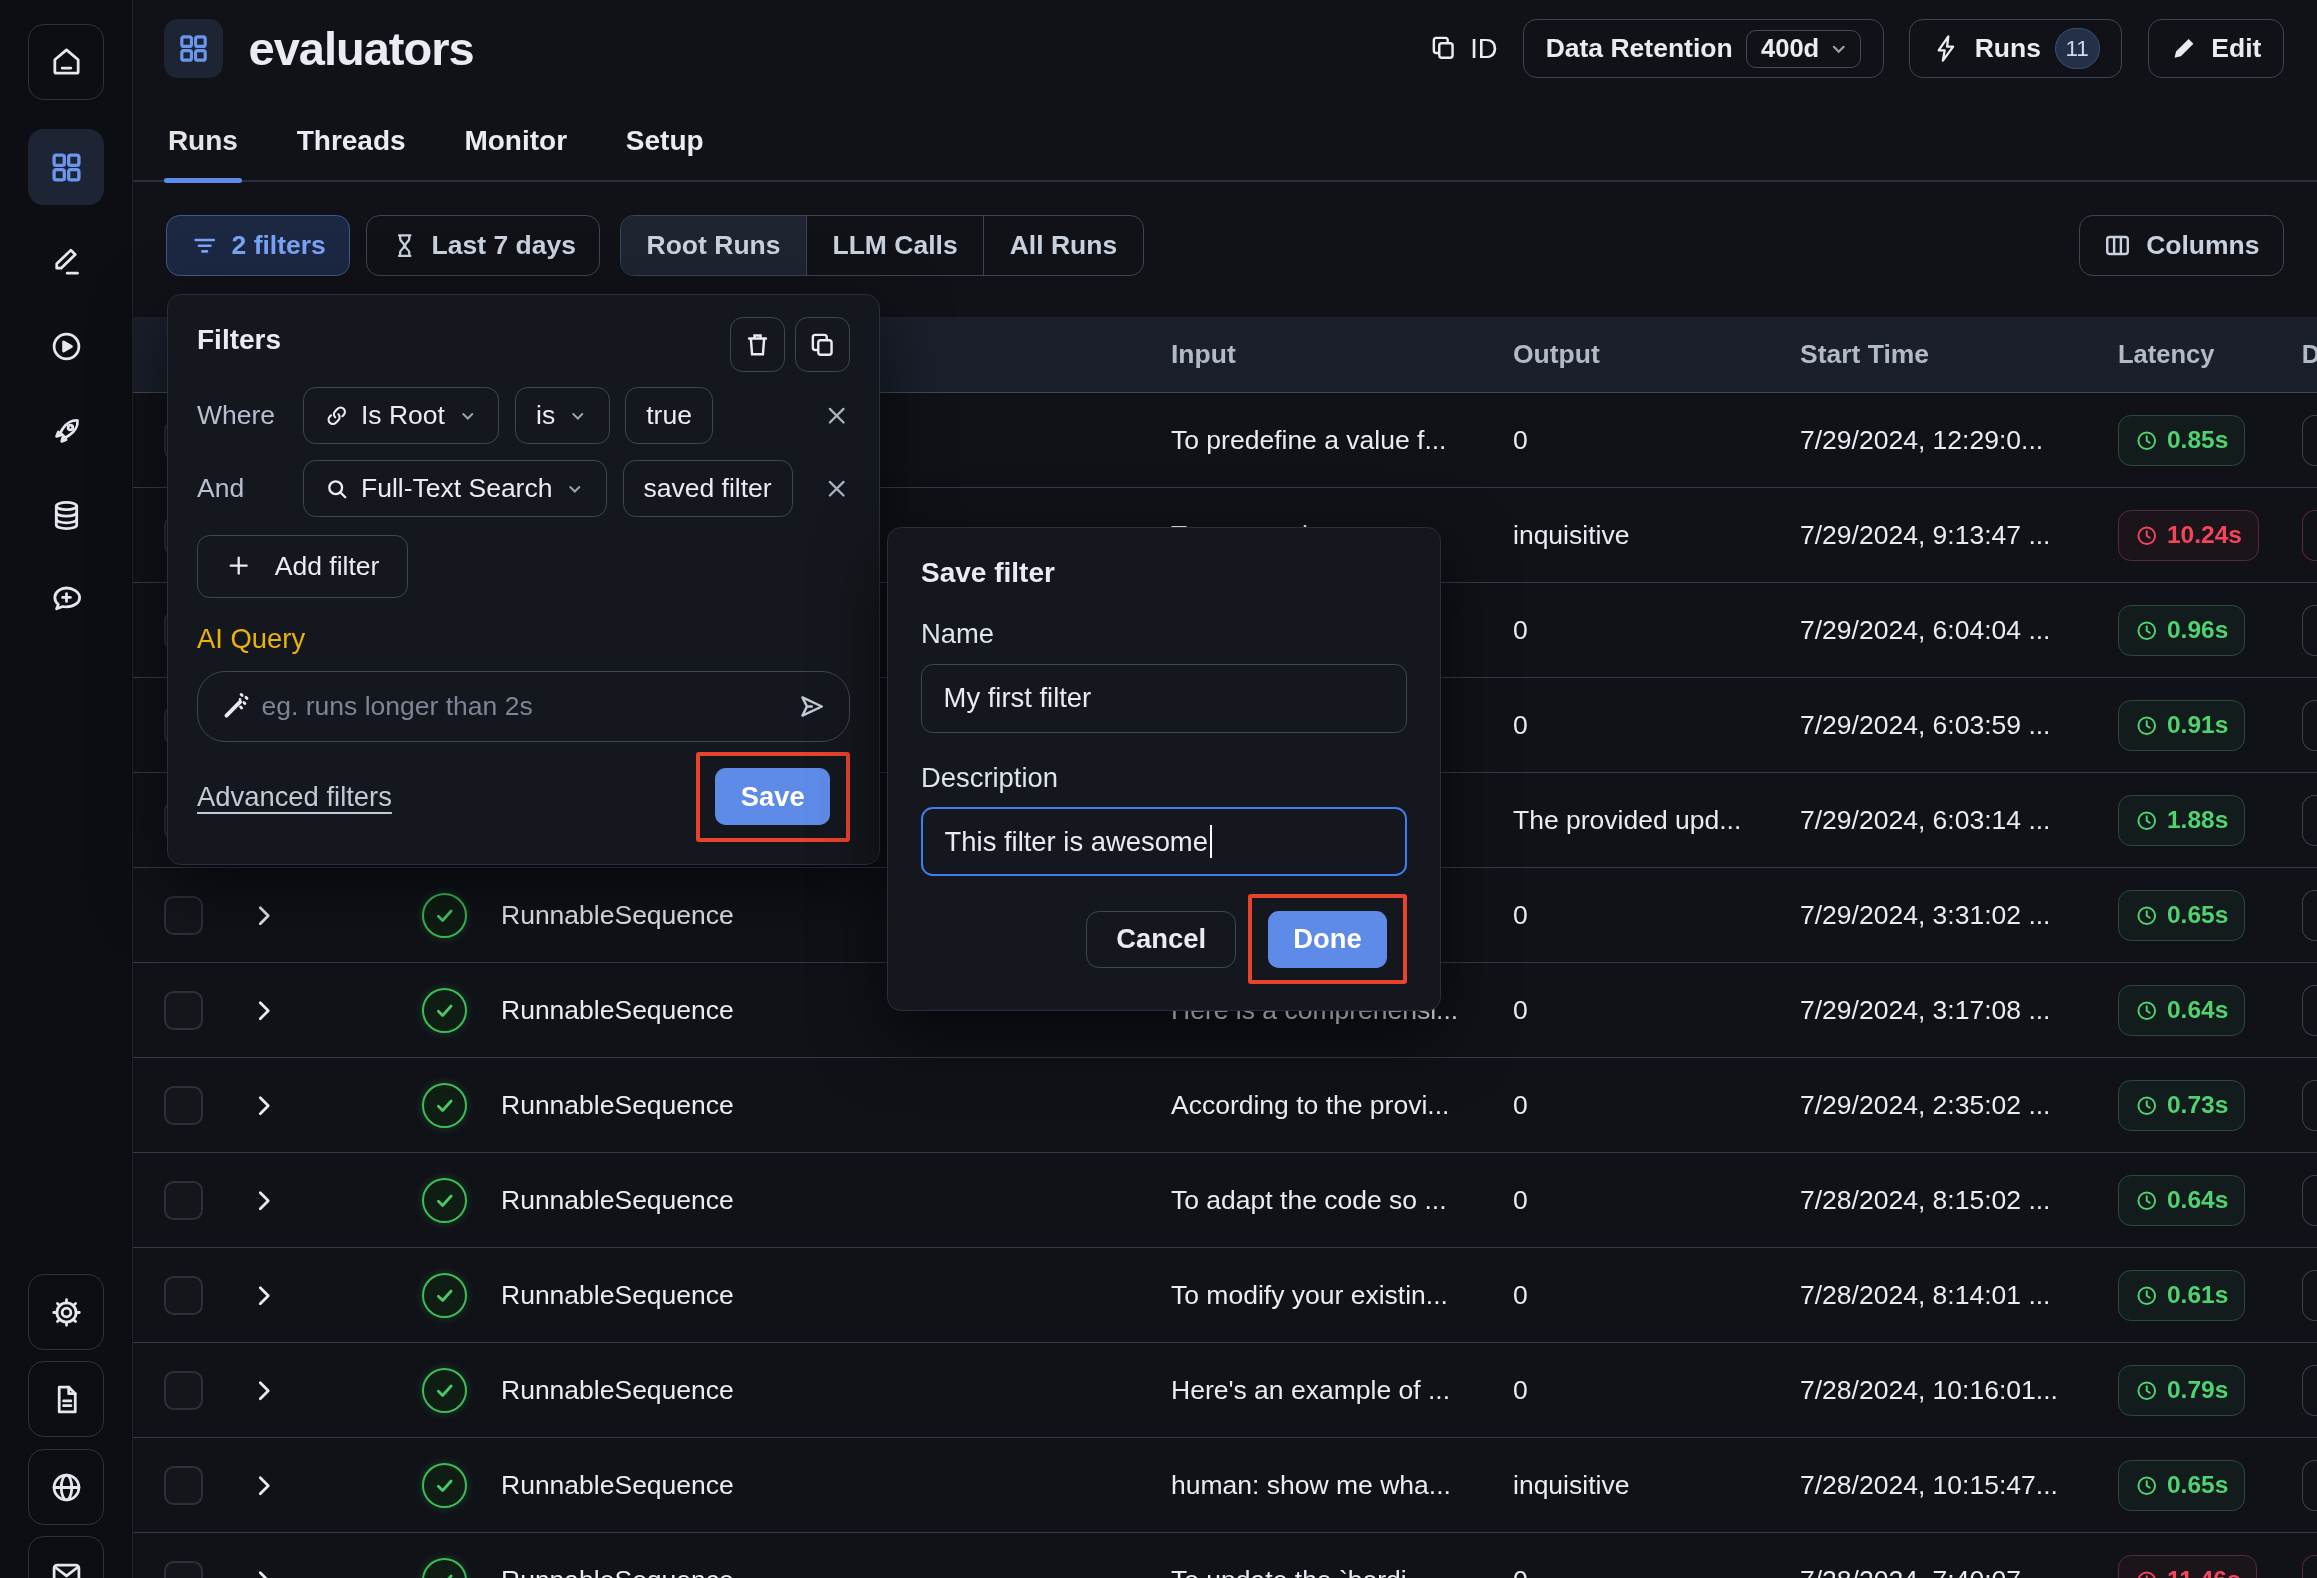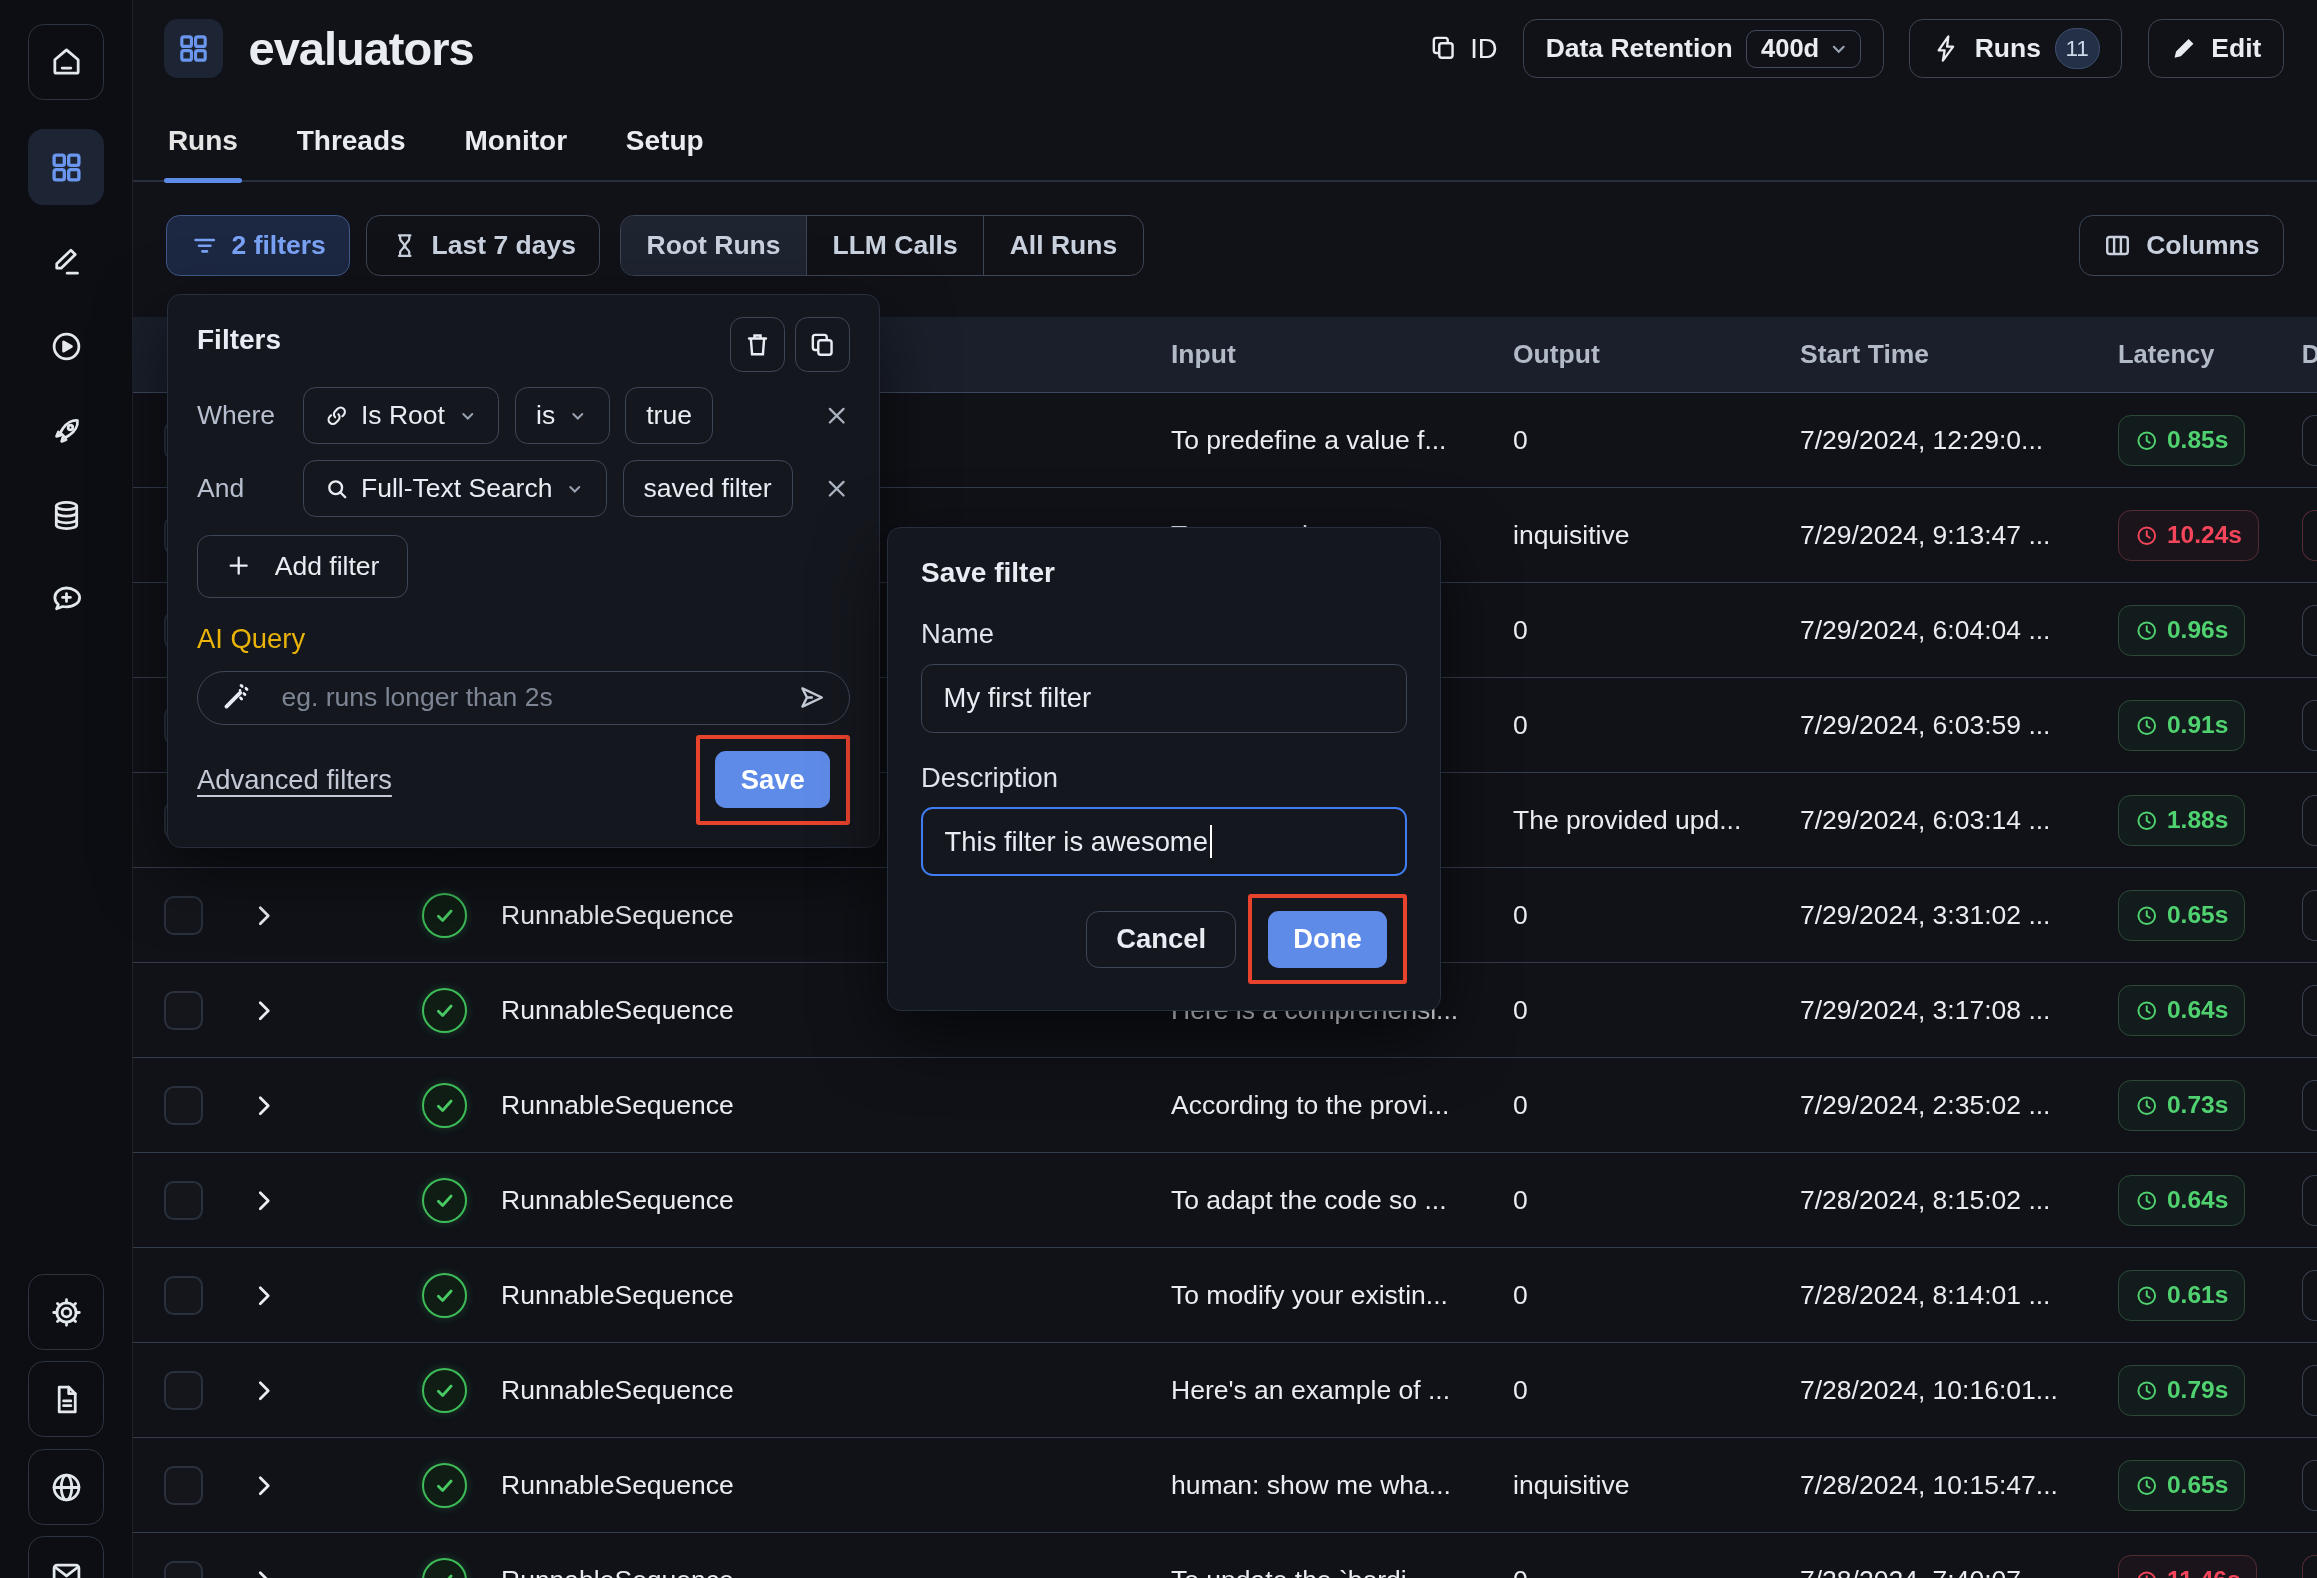--- a/index.html
+++ b/index.html
@@ -88,21 +88,21 @@
   .icon-btn{width:55px;height:55px;border:1.5px solid var(--border);border-radius:12.7px;color:var(--text);
             display:flex;align-items:center;justify-content:center;cursor:pointer;}
   .cond-row{display:flex;align-items:center;margin-top:15.7px;gap:15.7px;}
   .cond-label{width:90px;flex:none;font-size:26.5px;color:#b7bfce;}
   .cond-chip{display:flex;align-items:center;gap:11.8px;height:57px;padding:0 20px;border:1.5px solid var(--border);
              border-radius:12.7px;font-size:26.5px;color:var(--text);cursor:pointer;white-space:nowrap;}
   .cond-x{margin-left:auto;color:#aab2c0;cursor:pointer;}
   .add-filter{display:inline-flex;align-items:center;gap:22px;height:63px;padding:0 27.4px;margin-top:17.6px;
               border:1.5px solid var(--border);border-radius:12.7px;font-size:26.5px;color:var(--text);cursor:pointer;}
   .ai-label{margin-top:25.5px;font-size:27.4px;color:#eab308;}
-  .ai-input-wrap{display:flex;align-items:center;gap:31px;margin-top:15.7px;height:54px;padding:0 21.6px;
+  .ai-input-wrap{display:flex;align-items:center;gap:11px;margin-top:15.7px;height:71px;padding:0 21.6px;
                  border:1.5px solid var(--border);border-radius:28px;}
   .ai-input{flex:1;background:transparent;border:none;outline:none;color:var(--text);font-size:26.5px;
             font-family:"Liberation Sans",sans-serif;}
   .ai-input::placeholder{color:var(--text-mute);}
   .fp-bottom{display:flex;align-items:center;justify-content:space-between;margin-top:9.8px;}
   .link{font-size:27.4px;color:#c3cad6;text-decoration:underline;text-underline-offset:5.9px;cursor:pointer;}
   .hl-box{border:4.9px solid var(--hl);border-radius:2.9px;padding:12.7px 15.7px;}
   .btn-primary{background:var(--accent);color:#fff;border:none;border-radius:10.8px;height:57px;padding:0 25.5px;
                font-size:27.4px;font-weight:bold;font-family:"Liberation Sans",sans-serif;cursor:pointer;}
   .btn-outline{background:transparent;color:var(--text);border:1.5px solid var(--border);border-radius:12.7px;

